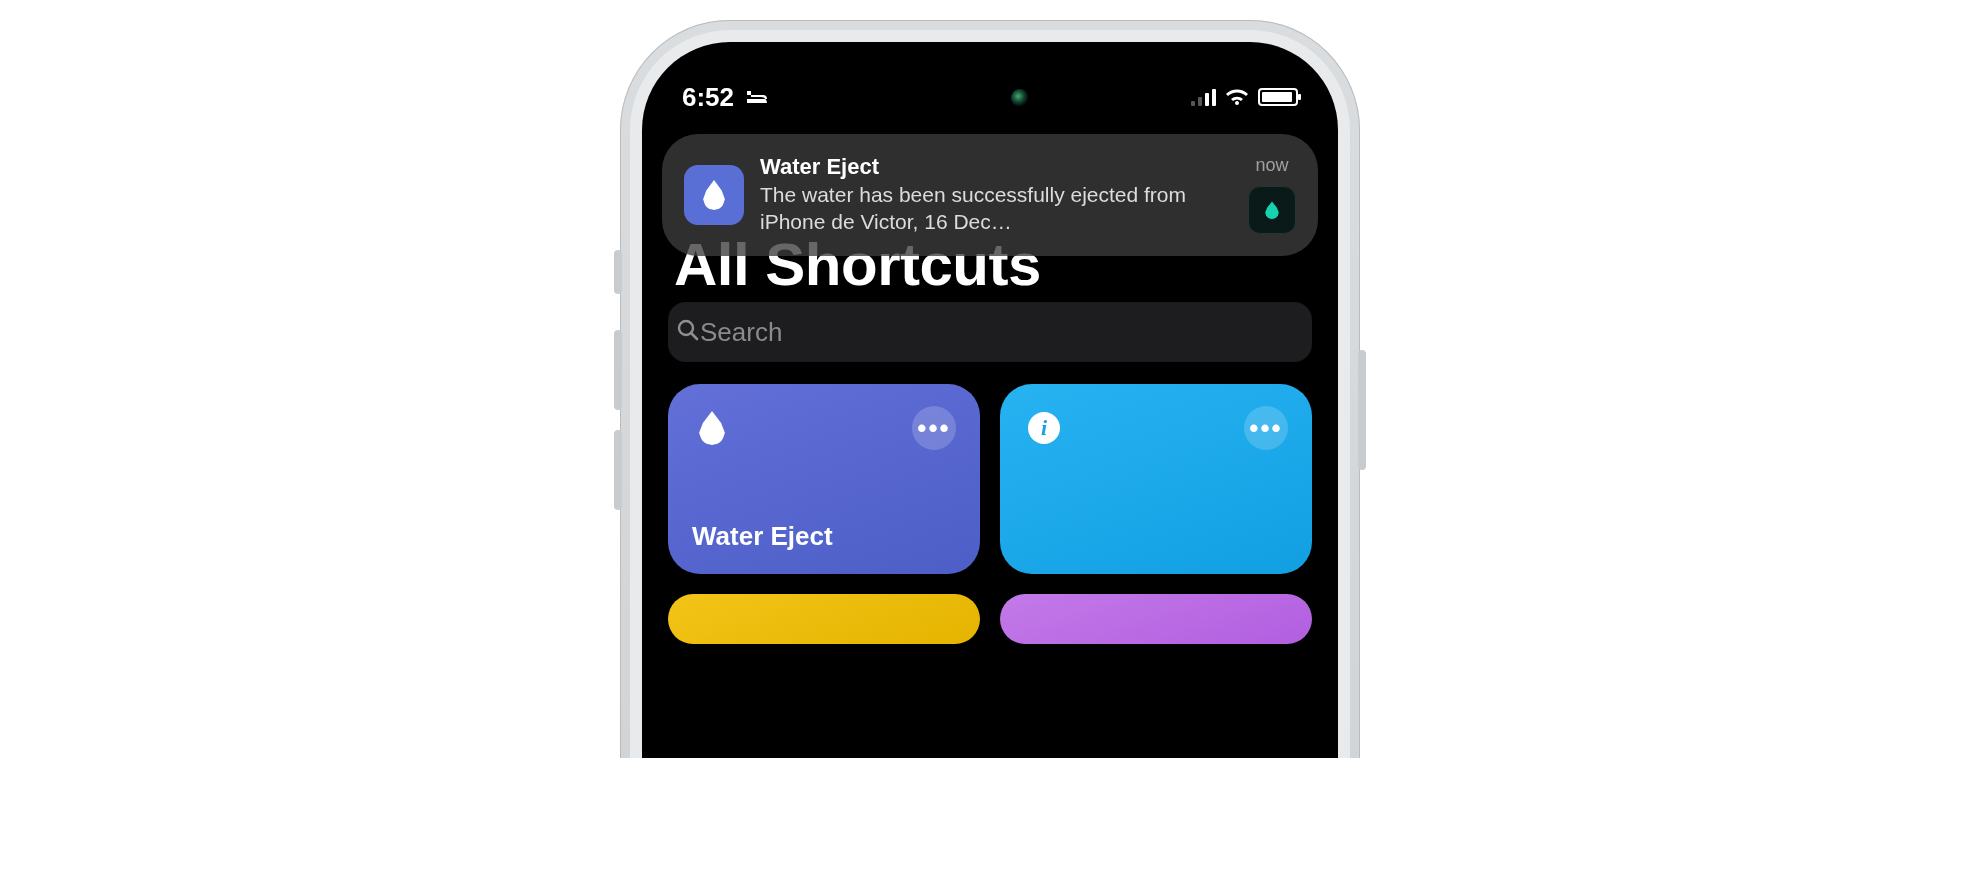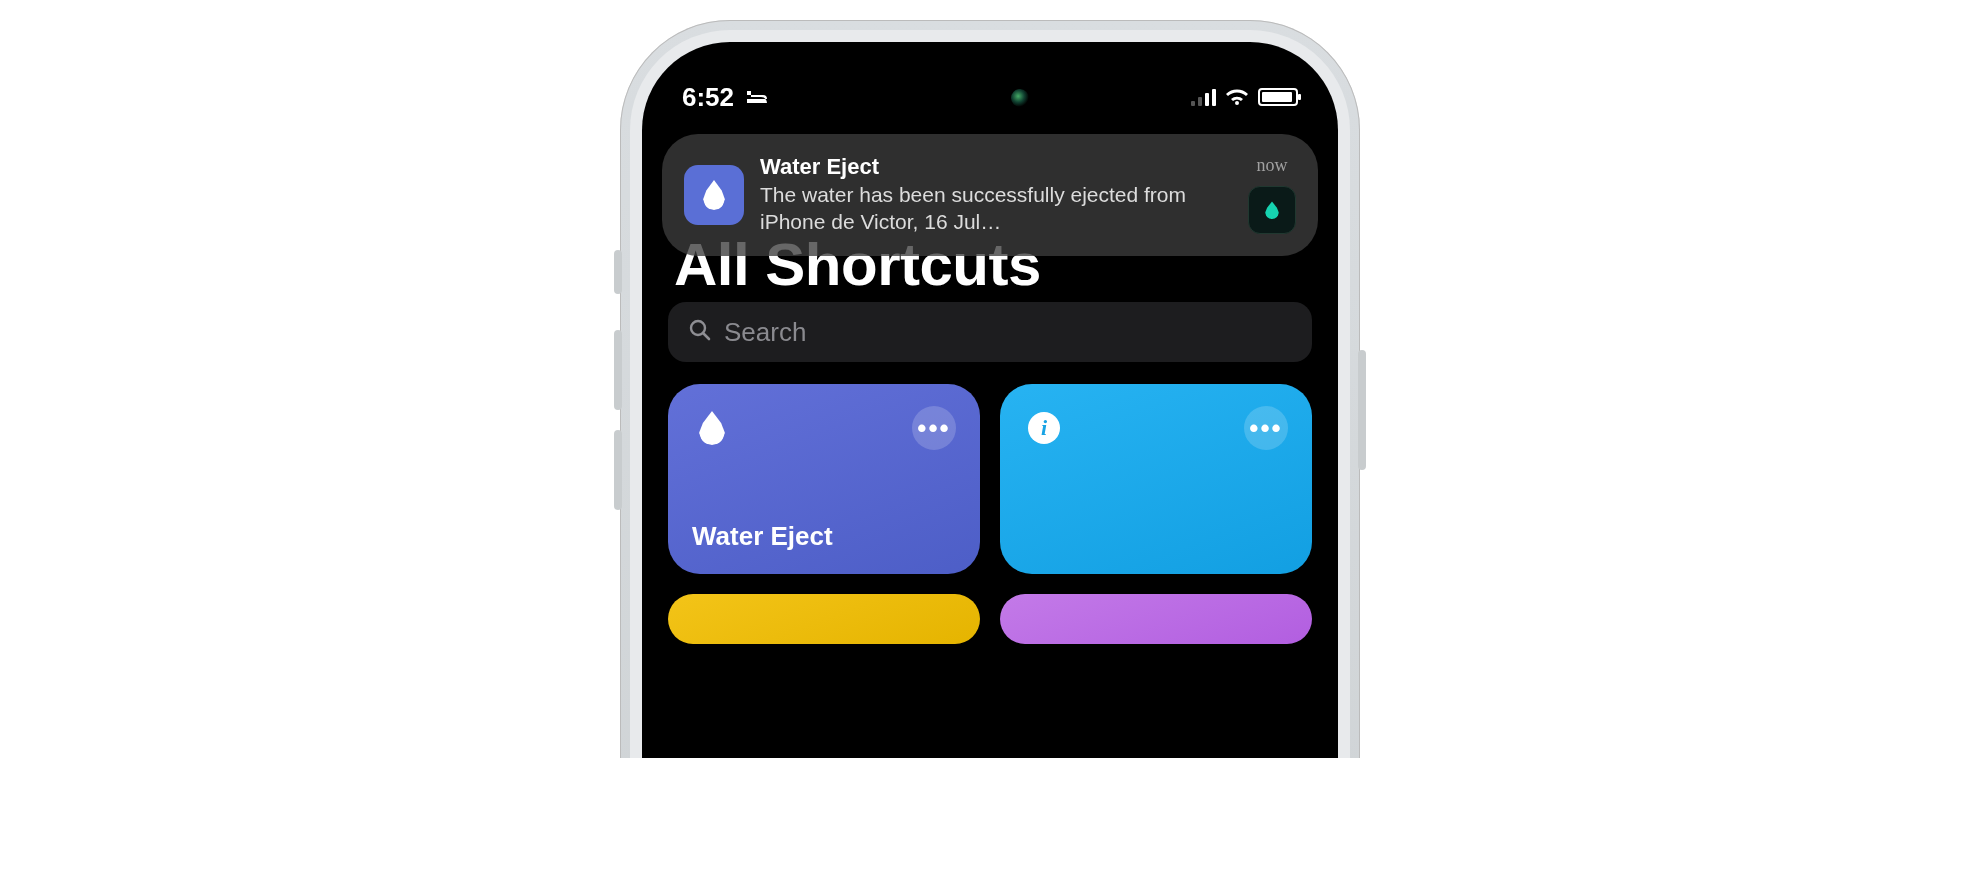--- a/index.html
+++ b/index.html
@@ -84,21 +84,21 @@
   .notif .app-icon {
     width: 60px; height: 60px; border-radius: 14px; background: #5a6fd6;
     display:flex; align-items:center; justify-content:center;
   }
   .notif .drop {
     width: 22px; height: 30px; background:#fff; border-radius: 50% 50% 50% 50% / 60% 60% 40% 40%;
     clip-path: polygon(50% 0%, 85% 35%, 100% 65%, 85% 95%, 50% 100%, 15% 95%, 0% 65%, 15% 35%);
   }
   .notif-body .title { font-weight:600; font-size:22px; color:#fff; margin-bottom:2px;}
   .notif-body .msg { font-size:21px; color:#dcdcdc; line-height:1.28; max-height:54px; overflow:hidden;}
-  .notif-right { display:flex; flex-direction:column; align-items:center; gap:10px;font-family:Liberation Serif, serif;}
+  .notif-right { display:flex; flex-direction:column; align-items:center; gap:10px;}
   .notif-right .when { font-size:18px; color:#a0a0a0;}
   .notif-right .thumb {
     width:48px; height:48px; border-radius:12px; background:#0a1a18; border:1px solid #203830;
     display:flex; align-items:center; justify-content:center;
   }
   .notif-right .thumb .mini-drop {
      width:14px; height:18px; background:#16d3b0; border-radius:50% 50% 50% 50%/60% 60% 40% 40%;
      clip-path: polygon(50% 0%, 85% 35%, 100% 65%, 85% 95%, 50% 100%, 15% 95%, 0% 65%, 15% 35%);
   }
 
@@ -106,21 +106,21 @@
   .page-title {
     position:absolute; top: 164px; left: 32px; font-size:60px; font-weight:800; letter-spacing:-0.5px;
     color:#fff; z-index:0;margin-top:24px;
   }
   .notif { z-index: 5; }
 
   
   .searchbar {
     position:absolute; top: 260px; left: 26px; right:26px; height:60px;
     background:#1d1d1f; border-radius:18px;
-    display:flex; align-items:center; gap:12px; padding:0 20px;
+    display:flex; align-items:center; padding:0 8px;
   }
   .searchbar .mag { color:#8e8e93; }
   .searchbar input {
     flex:1; background:transparent; border:none; outline:none; color:#fff;
     font-size:26px;
   }
   .searchbar input::placeholder { color:#8a8a8f; }
 
   
   .grid {
@@ -207,21 +207,21 @@
         </div>
 
         <div class="page-title">All Shortcuts</div>
 
         <div class="notif">
           <div class="app-icon">
             <span class="drop"></span>
           </div>
           <div class="notif-body">
             <div class="title">Water Eject</div>
-            <div class="msg">The water has been successfully ejected from iPhone de Victor, 16 Jul…</div>
+            <div class="msg">The water has been successfully ejected from iPhone de Victor, 16 Dec…</div>
           </div>
           <div class="notif-right">
             <span class="when">now</span>
             <span class="thumb">
               <span class="mini-drop"></span>
             </span>
           </div>
         </div>
 
         <div class="searchbar">

